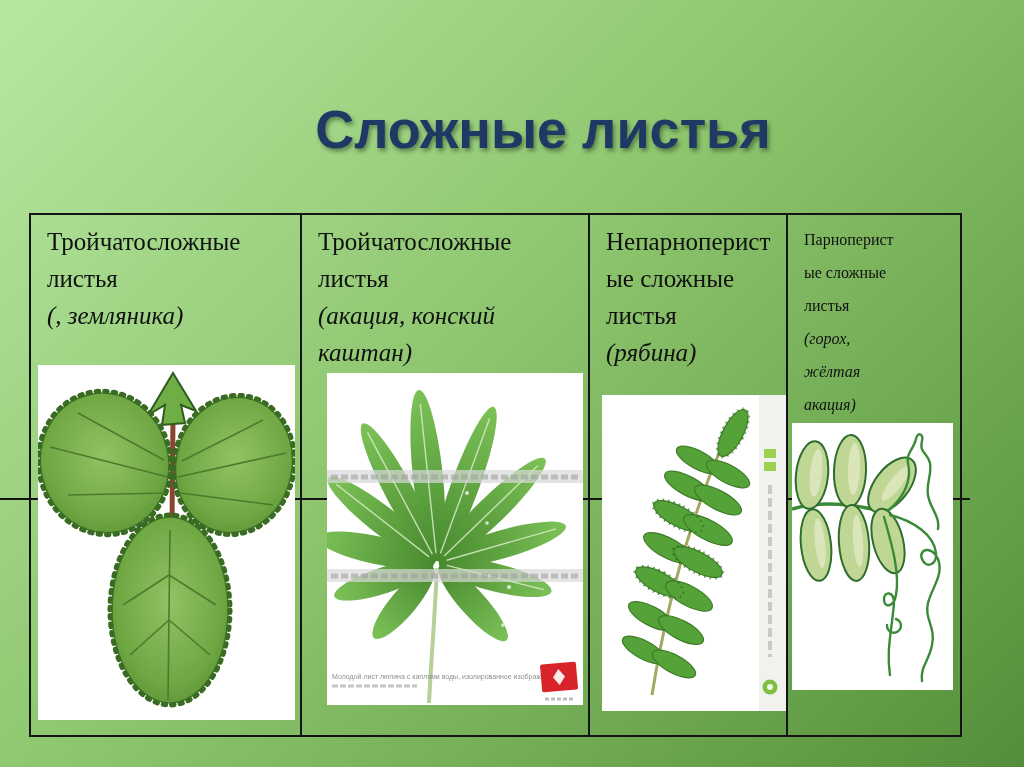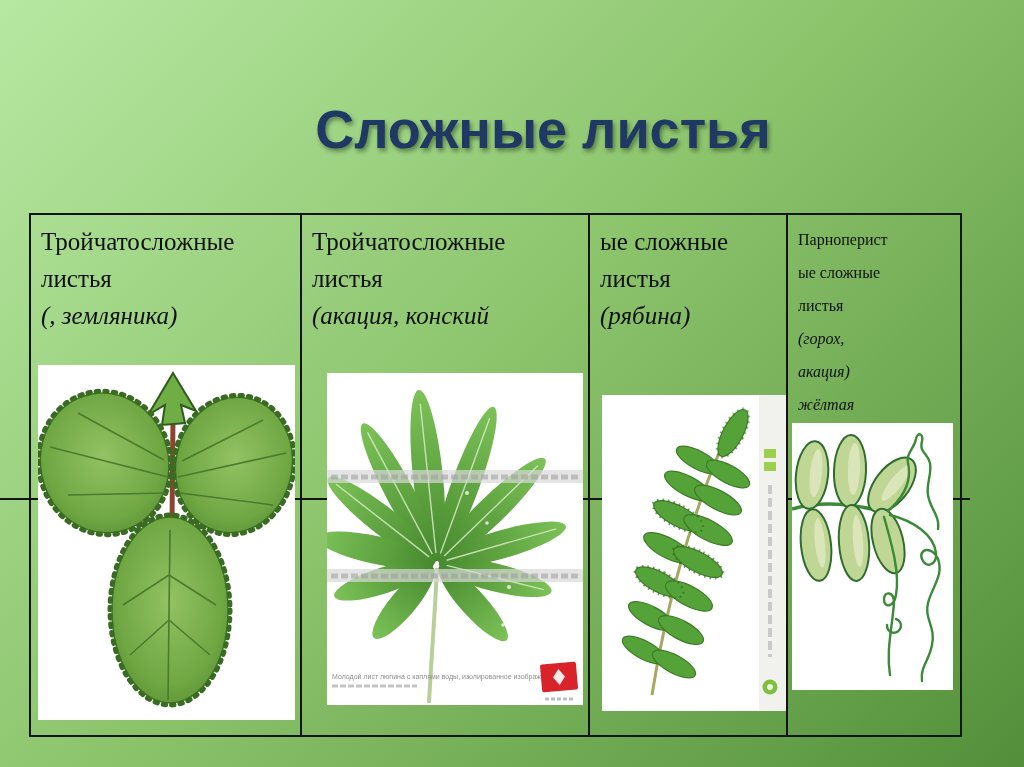--- a/index.html
+++ b/index.html
@@ -20,21 +20,21 @@
     text-indent:62px;letter-spacing:0;
   }
   .leaf-table{
     position:absolute;left:29px;top:213px;width:933px;height:524px;
     border:2px solid var(--table-border);box-sizing:border-box;
     display:flex;z-index:2;
   }
   .col{box-sizing:border-box;border-right:2px solid var(--table-border);}
   .col:last-child{border-right:none;flex:1;}
   .col-1{width:271px;} .col-2{width:288px;} .col-3{width:198px;}
-  .hdr{padding:8px 4px 0 10px;font-size:25px;line-height:37px;color:#101010;}
+  .hdr{padding:8px 4px 0 16px;font-size:25px;line-height:37px;color:#101010;}
   .col-4 .hdr{font-size:16px;line-height:33px;}
   .hline{white-space:nowrap;}
   .hline.it{font-style:italic;}
   .row-divider{
     position:absolute;left:0;top:498px;width:970px;height:2px;
     background:var(--table-border);z-index:3;
   }
   .leaf-image{position:absolute;background:var(--image-bg);z-index:4;}
   .img-strawberry{left:38px;top:365px;width:257px;height:355px;}
   .img-lupin{left:327px;top:373px;width:256px;height:332px;}
@@ -55,37 +55,39 @@
         <div class="hline">Тройчатосложные</div>
         <div class="hline">листья</div>
         <div class="hline it">(, земляника)</div>
       </div>
   </div>
   <div class="col col-2">
     <div class="hdr">
         <div class="hline">Тройчатосложные</div>
         <div class="hline">листья</div>
         <div class="hline it">(акация, конский</div>
+        <div class="hline it">каштан)</div>
       </div>
   </div>
   <div class="col col-3">
     <div class="hdr">
+        <div class="hline">Непарноперист</div>
         <div class="hline">ые сложные</div>
         <div class="hline">листья</div>
         <div class="hline it">(рябина)</div>
       </div>
   </div>
   <div class="col col-4">
     <div class="hdr">
         <div class="hline">Парноперист</div>
         <div class="hline">ые сложные</div>
         <div class="hline">листья</div>
         <div class="hline it">(горох,</div>
+        <div class="hline it">жёлтая</div>
         <div class="hline it">акация)</div>
-        <div class="hline it">жёлтая</div>
       </div>
   </div>
 </div>
 
 <div class="leaf-image img-strawberry">
   <svg viewBox="0 0 257 355">
     <defs>
       <radialGradient id="strawG" cx="50%" cy="45%" r="65%">
         <stop offset="0%" stop-color="#93c263"></stop>
         <stop offset="70%" stop-color="#6fa743"></stop>

